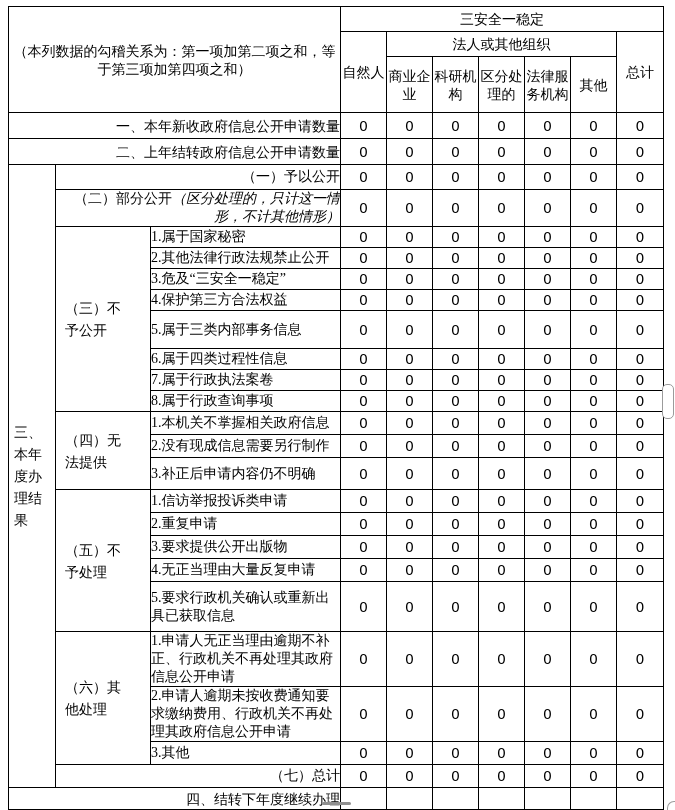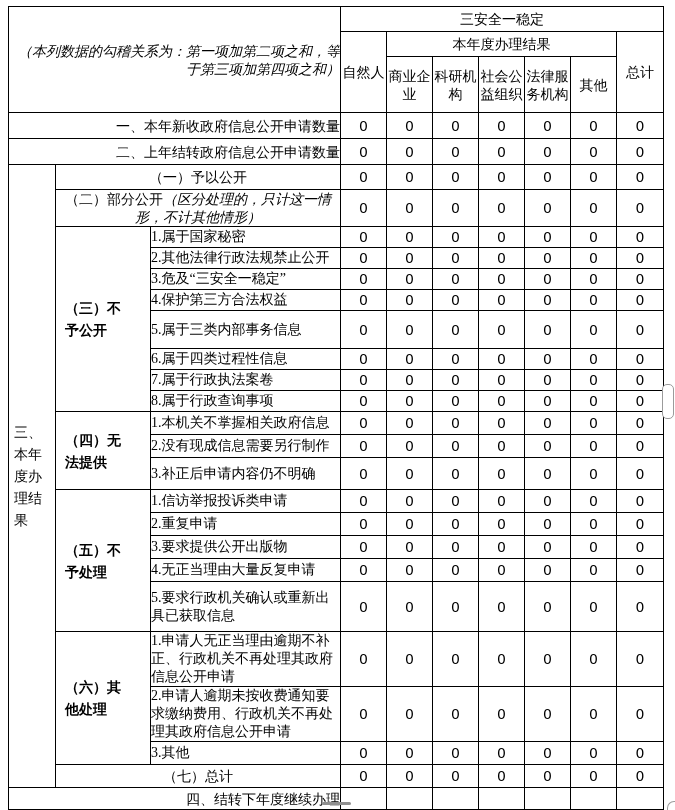--- a/index.html
+++ b/index.html
@@ -2,26 +2,26 @@
 <html><head>
 <meta charset="utf-8">
 <style>
   html,body{margin:0;padding:0;background:#ffffff;}
   .page{position:relative;width:675px;height:810px;background:#ffffff;overflow:hidden;
         font-family:"DejaVu Sans",sans-serif;color:#000;}
   table.report{position:absolute;left:8px;top:6px;width:655px;border-collapse:collapse;
         table-layout:fixed;background:#fff;}
   table.report td{border:1px solid #000;padding:0;vertical-align:middle;
         font-size:14px;line-height:18px;overflow:hidden;}
-  td.note{font-style:italic;font-size:13px;line-height:26px;padding:2px 8px;
-        vertical-align:middle;text-align:right;}
+  td.note{font-size:13px;line-height:26px;padding:2px 8px;
+        vertical-align:middle;text-align:center;}
   td.hdr{text-align:center;font-size:14px;padding:1px 2px;}
   td.rowlabel{text-align:right;padding:2px 4px 2px 6px;}
-  td.groupwide{text-align:center;padding:2px 4px 2px 12px;}
-  td.group{text-align:left;vertical-align:middle;font-weight:bold;}
+  td.groupwide{text-align:right;padding:2px 4px 2px 12px;font-family:Liberation Serif, serif;}
+  td.group{text-align:left;vertical-align:middle;}
   td.group .gw{width:62px;margin:0 auto 0 9px;word-break:break-all;line-height:22px;}
   td.vlabel{text-align:center;vertical-align:middle;}
   td.vlabel .vw{width:36px;margin:0 auto;word-break:break-all;line-height:22px;text-align:left;}
   td.item{text-align:left;padding:2px 3px 2px 5px;word-break:break-all;line-height:19px;font-family:Liberation Serif, serif;}
   td.num{text-align:center;font-size:14px;}
   td.vtop{vertical-align:top;padding-top:3px;}
   .inote{font-style:italic;}
   .vthumb{position:absolute;left:662px;top:384px;width:10px;height:33px;
         border:1px solid #9b9b9b;border-radius:5px;background:#fff;}
   .hthumb{position:absolute;left:322px;top:802px;width:29px;height:3px;
@@ -46,27 +46,27 @@
         <col style="width:46px">
         <col style="width:47px">
   </colgroup>
   <tbody>
         <tr style="height:25px">
     <td class="note" colspan="3" rowspan="3">（本列数据的勾稽关系为：第一项加第二项之和，等于第三项加第四项之和）</td>
     <td class="hdr" colspan="7">三安全一稳定</td>
   </tr>
   <tr style="height:25px">
     <td class="hdr" rowspan="2">自然人</td>
-    <td class="hdr" colspan="5">本年度办理结果</td>
+    <td class="hdr" colspan="5">法人或其他组织</td>
     <td class="hdr" rowspan="2">总计</td>
   </tr>
   <tr style="height:56px">
     <td class="hdr">商业企业</td>
     <td class="hdr">科研机构</td>
-    <td class="hdr">社会公益组织</td>
+    <td class="hdr">区分处理的</td>
     <td class="hdr">法律服务机构</td>
     <td class="hdr">其他</td>
   </tr>
   <tr style="height:26px">
     <td class="rowlabel" colspan="3">一、本年新收政府信息公开申请数量</td>
     <td class="num">0</td>
     <td class="num">0</td>
     <td class="num">0</td>
     <td class="num">0</td>
     <td class="num">0</td>

